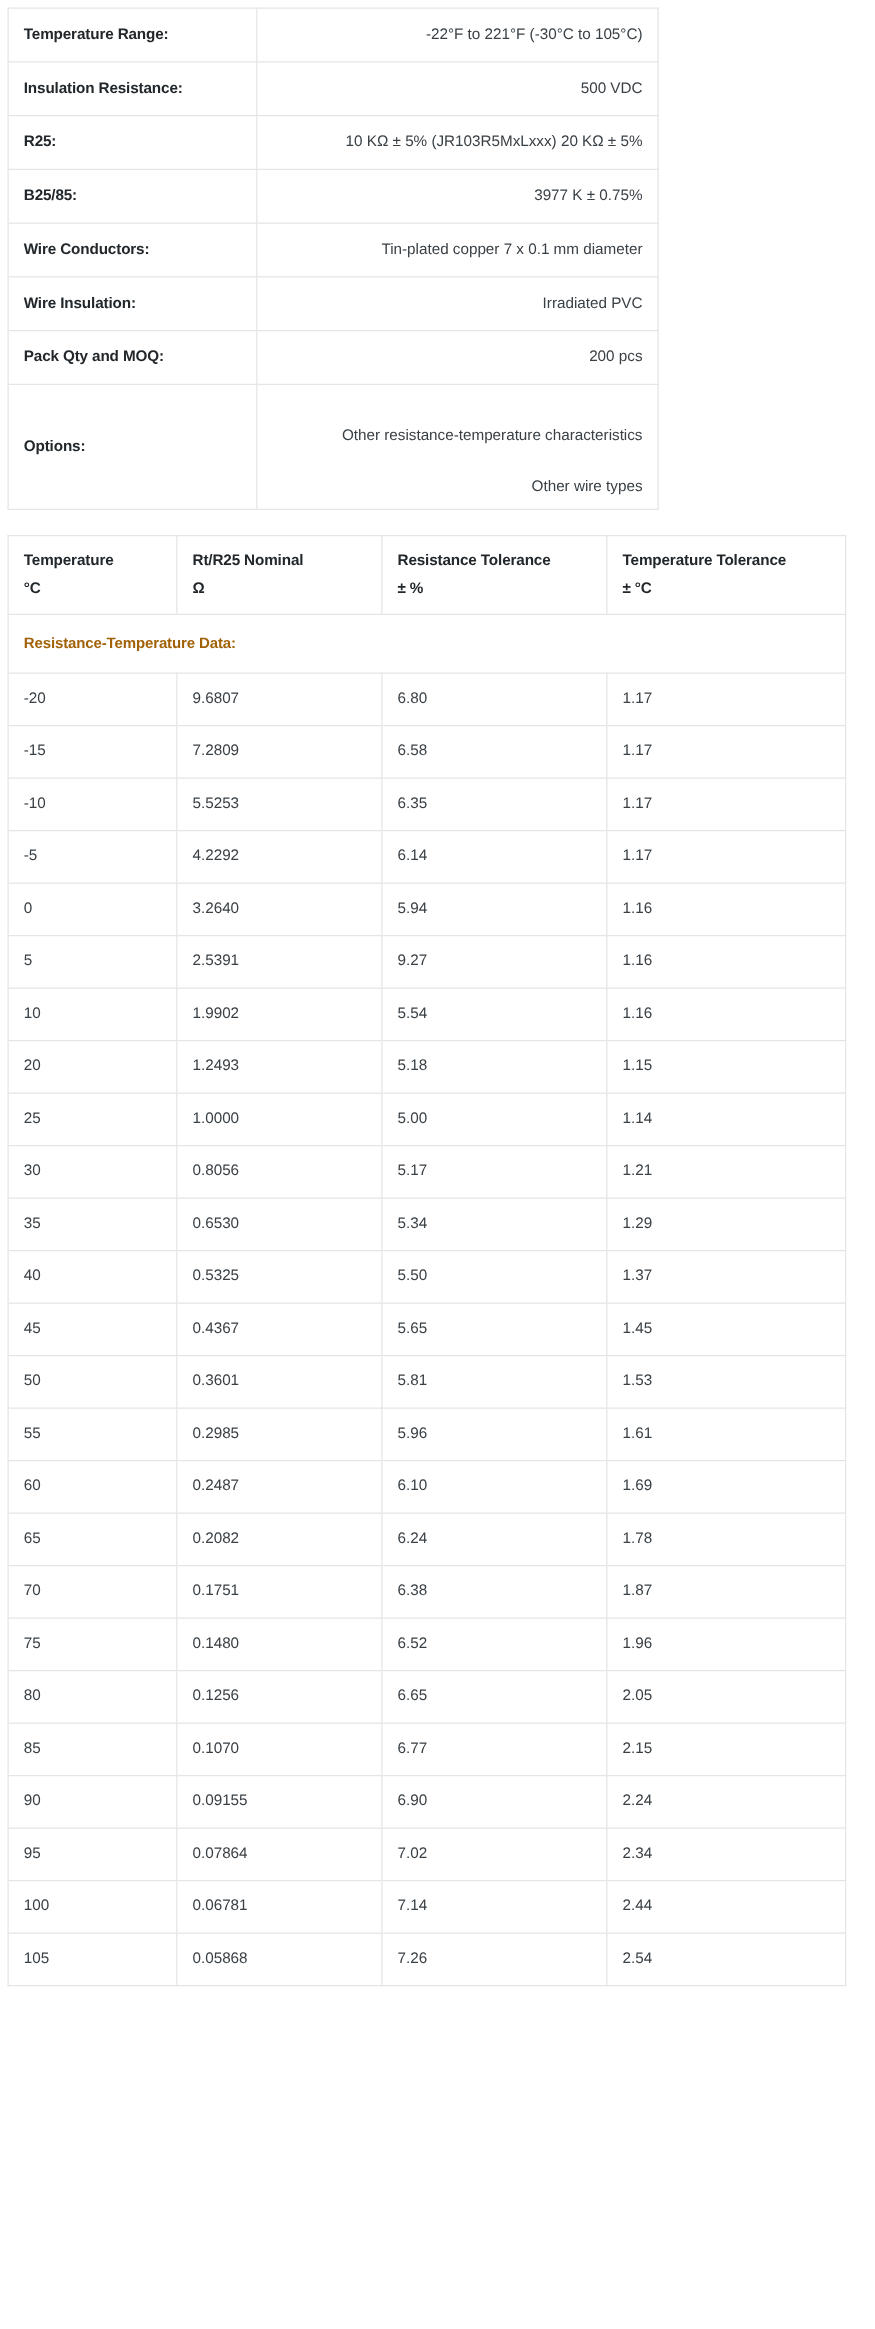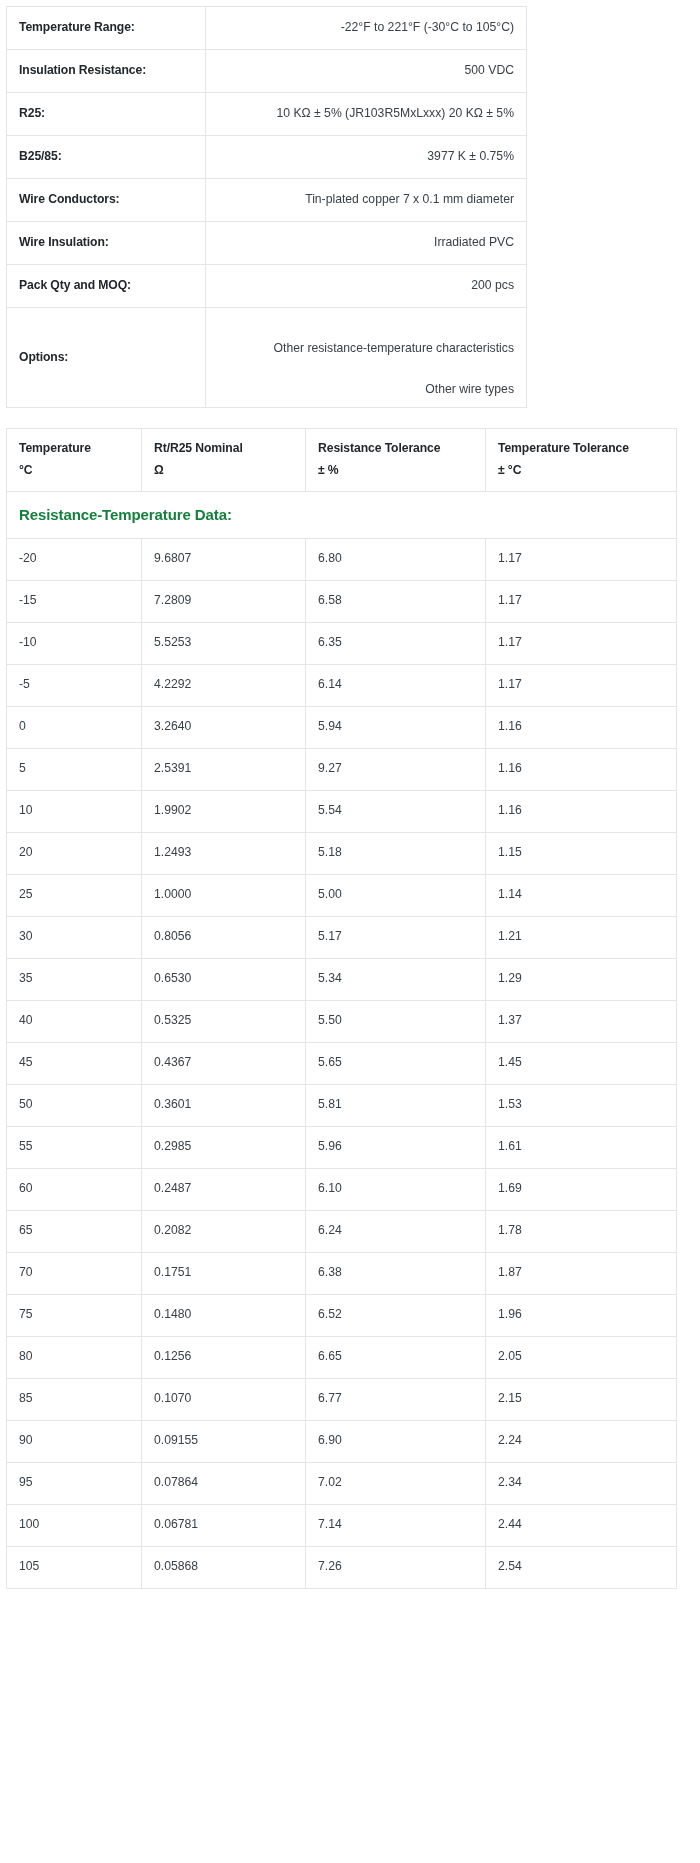--- a/index.html
+++ b/index.html
@@ -74,22 +74,22 @@
   }
   .rt-table {
     width: 570px;
     margin: 0 0 0 2px;
   }
   .rt-table td {
     height: 22px;
   }
   .rt-table .rt-title-cell {
     font-weight: bold;
-    color: #15803d;
-    font-size: 15px;
+    color: #a16207;
+    font-size: 12px;
     padding-top: 12px;
     padding-bottom: 12px;
     letter-spacing: -0.1px;
     margin-left: 20px;
   }
   .rt-table th {
     font-weight: bold;
     color: #22272b;
     font-size: 12.2px;
     letter-spacing: -0.1px;

